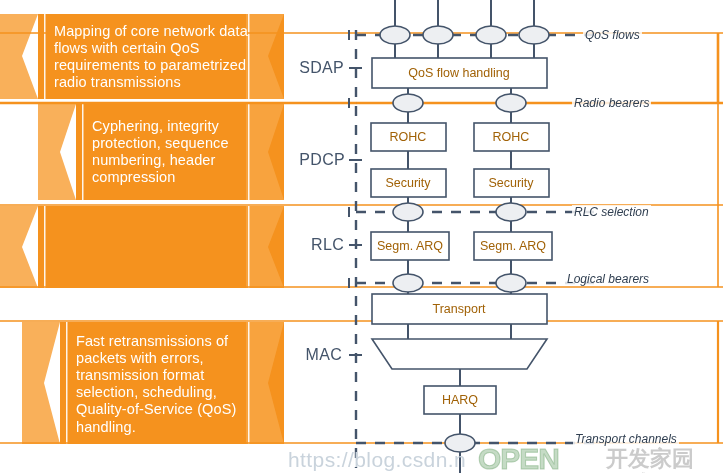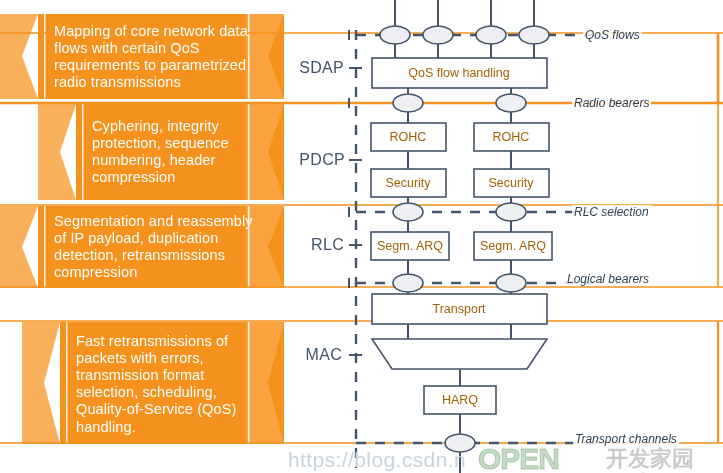--- a/index.html
+++ b/index.html
@@ -83,21 +83,20 @@
   </div>
 
   <div class="band" style="top:206px;height:82px;width:290px;">
     <svg width="290" height="82" style="position:absolute;left:0;top:0;">
       <polygon points="0,0 38,0 22,41 38,82 0,82" fill="#F9B05A"></polygon>
       <rect x="38" y="0" width="246" height="82" fill="#F5921E"></rect>
       <polygon points="246,0 284,0 268,41 284,82 246,82" fill="#F9B05A" opacity="0.55"></polygon>
       <rect x="44" y="0" width="1.5" height="82" fill="#ffffff" opacity="0.9"></rect>
       <rect x="248" y="0" width="1.5" height="82" fill="#ffffff" opacity="0.9"></rect>
     </svg>
-    <div class="band-text" style="left:54px;top:7px;width:200px;">Segmentation and reassembly of IP payload, duplication detection, retransmissions compression</div>
   </div>
 
   <div class="band" style="top:322px;height:122px;width:290px;">
     <svg width="290" height="122" style="position:absolute;left:0;top:0;">
       <polygon points="22,0 60,0 44,61 60,122 22,122" fill="#F9B05A"></polygon>
       <rect x="60" y="0" width="224" height="122" fill="#F5921E"></rect>
       <polygon points="246,0 284,0 268,61 284,122 246,122" fill="#F9B05A" opacity="0.55"></polygon>
       <rect x="66" y="0" width="1.5" height="122" fill="#ffffff" opacity="0.9"></rect>
       <rect x="248" y="0" width="1.5" height="122" fill="#ffffff" opacity="0.9"></rect>
     </svg>

